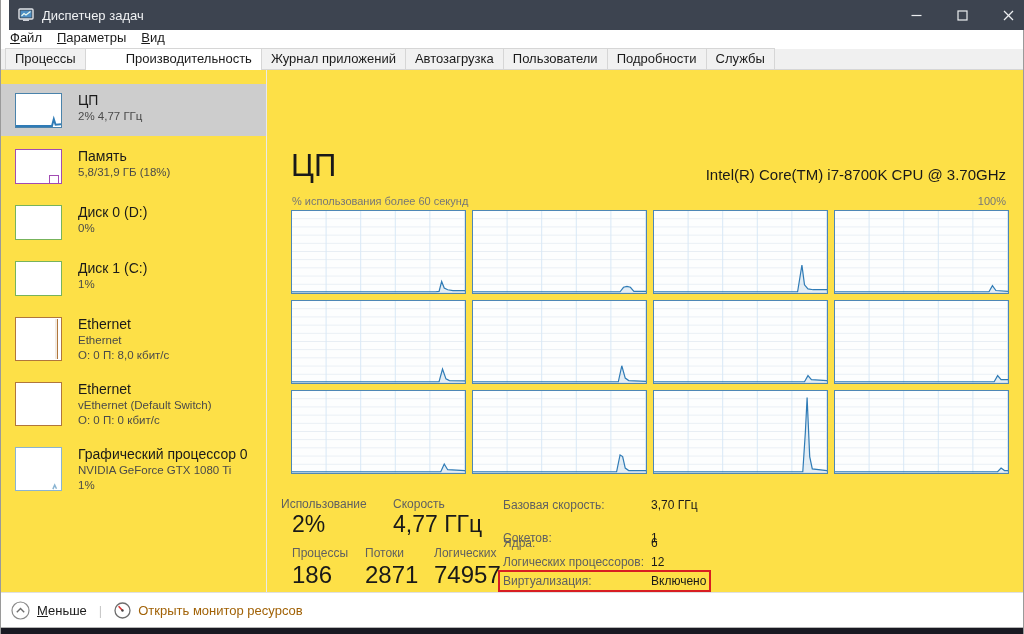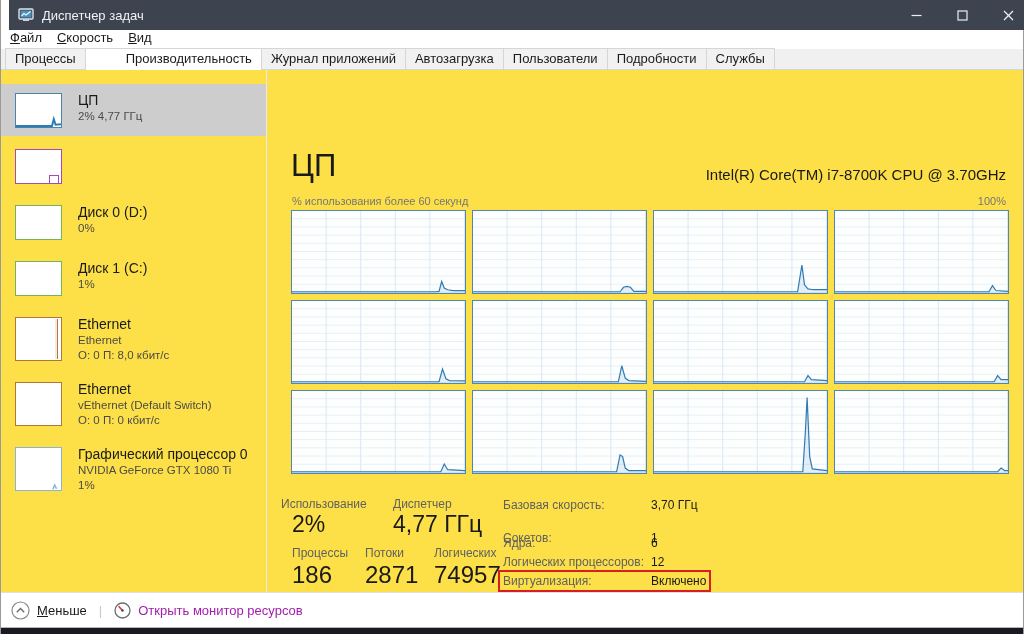--- a/index.html
+++ b/index.html
@@ -62,21 +62,21 @@
   .detail-label { position:absolute; left:0; color:#606060; }
   .detail-value { position:absolute; left:148px; color:#191919; }
   .red-box { position:absolute; left:-5px; top:72px; width:213px; height:22px; border:2.5px solid #d81e22; }
 
   
   .footer { position:absolute; left:0; top:592px; width:100%; height:36px; background:#fff; border-top:1px solid #e0e0e0; border-bottom:1px solid #b5b5b5; display:flex; align-items:center; font-size:13px; }
   .less-btn { display:flex; align-items:center; margin-left:10px; color:#1b1b1b; }
   .less-label { display:inline-block; margin-left:7px; }
   .less-label::first-letter { text-decoration:underline; }
   .foot-sep { color:#c8c8c8; margin:0 12px; }
-  .resmon { display:flex; align-items:center; color:#a21caf; }
+  .resmon { display:flex; align-items:center; color:#a16207; }
   .resmon-label { margin-left:7px; }
   .bottom-strip { position:absolute; left:0; top:628px; width:100%; height:6px; background:#191922; }
 </style>
 </head>
 <body>
 
 <div class="window">
 
   <div class="titlebar">
     <svg class="app-icon" viewBox="0 0 16 16">
@@ -101,21 +101,21 @@
         <svg width="11" height="11" viewBox="0 0 11 11">
             <line x1="1" y1="1" x2="10" y2="10" stroke-width="1.2"></line>
             <line x1="10" y1="1" x2="1" y2="10" stroke-width="1.2"></line>
           </svg>
       </div>
     </div>
   </div>
 
   <div class="menubar">
     <span class="menu-item">Файл</span>
-    <span class="menu-item">Скорость</span>
+    <span class="menu-item">Параметры</span>
     <span class="menu-item">Вид</span>
   </div>
 
   <div class="tabbar">
     <div class="tab">Процессы</div>
     <div class="tab active">Производительность</div>
     <div class="tab">Журнал приложений</div>
     <div class="tab">Автозагрузка</div>
     <div class="tab">Пользователи</div>
     <div class="tab">Подробности</div>
@@ -135,20 +135,24 @@
         <div class="side-text">
           <div class="side-name">ЦП</div>
           <div class="side-sub">2% 4,77 ГГц</div>
         </div>
       </div>
 
       <div class="side-item" style="top:70px;height:52px;">
         <div class="thumb thumb-2" style="border-color: rgb(162, 76, 179);">
           <div class="mem-corner"></div>
         </div>
+        <div class="side-text">
+          <div class="side-name">Память</div>
+          <div class="side-sub">5,8/31,9 ГБ (18%)</div>
+        </div>
       </div>
 
       <div class="side-item" style="top:126px;height:52px;">
         <div class="thumb thumb-2" style="border-color: rgb(119, 179, 92);"></div>
         <div class="side-text">
           <div class="side-name">Диск 0 (D:)</div>
           <div class="side-sub">0%</div>
         </div>
       </div>
 
@@ -293,21 +297,21 @@
             <svg viewBox="0 0 100 100" preserveAspectRatio="none">
               <polygon points="0,100 0,98.5 94,98.5 96,94 98,97 100,97 100,100" fill="rgba(47,123,182,0.12)"></polygon>
               <polyline points="0,98.5 94,98.5 96,94 98,97 100,97" fill="none" stroke="#2f7bb6" stroke-width="1.2" vector-effect="non-scaling-stroke"></polyline>
             </svg>
           </div>
         </div>
     </div>
 
     <div class="stat-label" style="left:280px;top:427px;">Использование</div>
     <div class="stat-big" style="left:291px;top:441px;">2%</div>
-    <div class="stat-label" style="left:392px;top:427px;">Диспетчер</div>
+    <div class="stat-label" style="left:392px;top:427px;">Скорость</div>
     <div class="stat-big" style="left:392px;top:441px;">4,77 ГГц</div>
 
     <div class="stat-label" style="left:291px;top:476px;">Процессы</div>
     <div class="stat-mid" style="left:291px;top:491px;">186</div>
     <div class="stat-label" style="left:364px;top:476px;">Потоки</div>
     <div class="stat-mid" style="left:364px;top:491px;">2871</div>
     <div class="stat-label" style="left:433px;top:476px;">Логических</div>
     <div class="stat-mid" style="left:433px;top:491px;">74957</div>
 
     <div class="stat-label" style="left:291px;top:524px;">Время работы</div>

